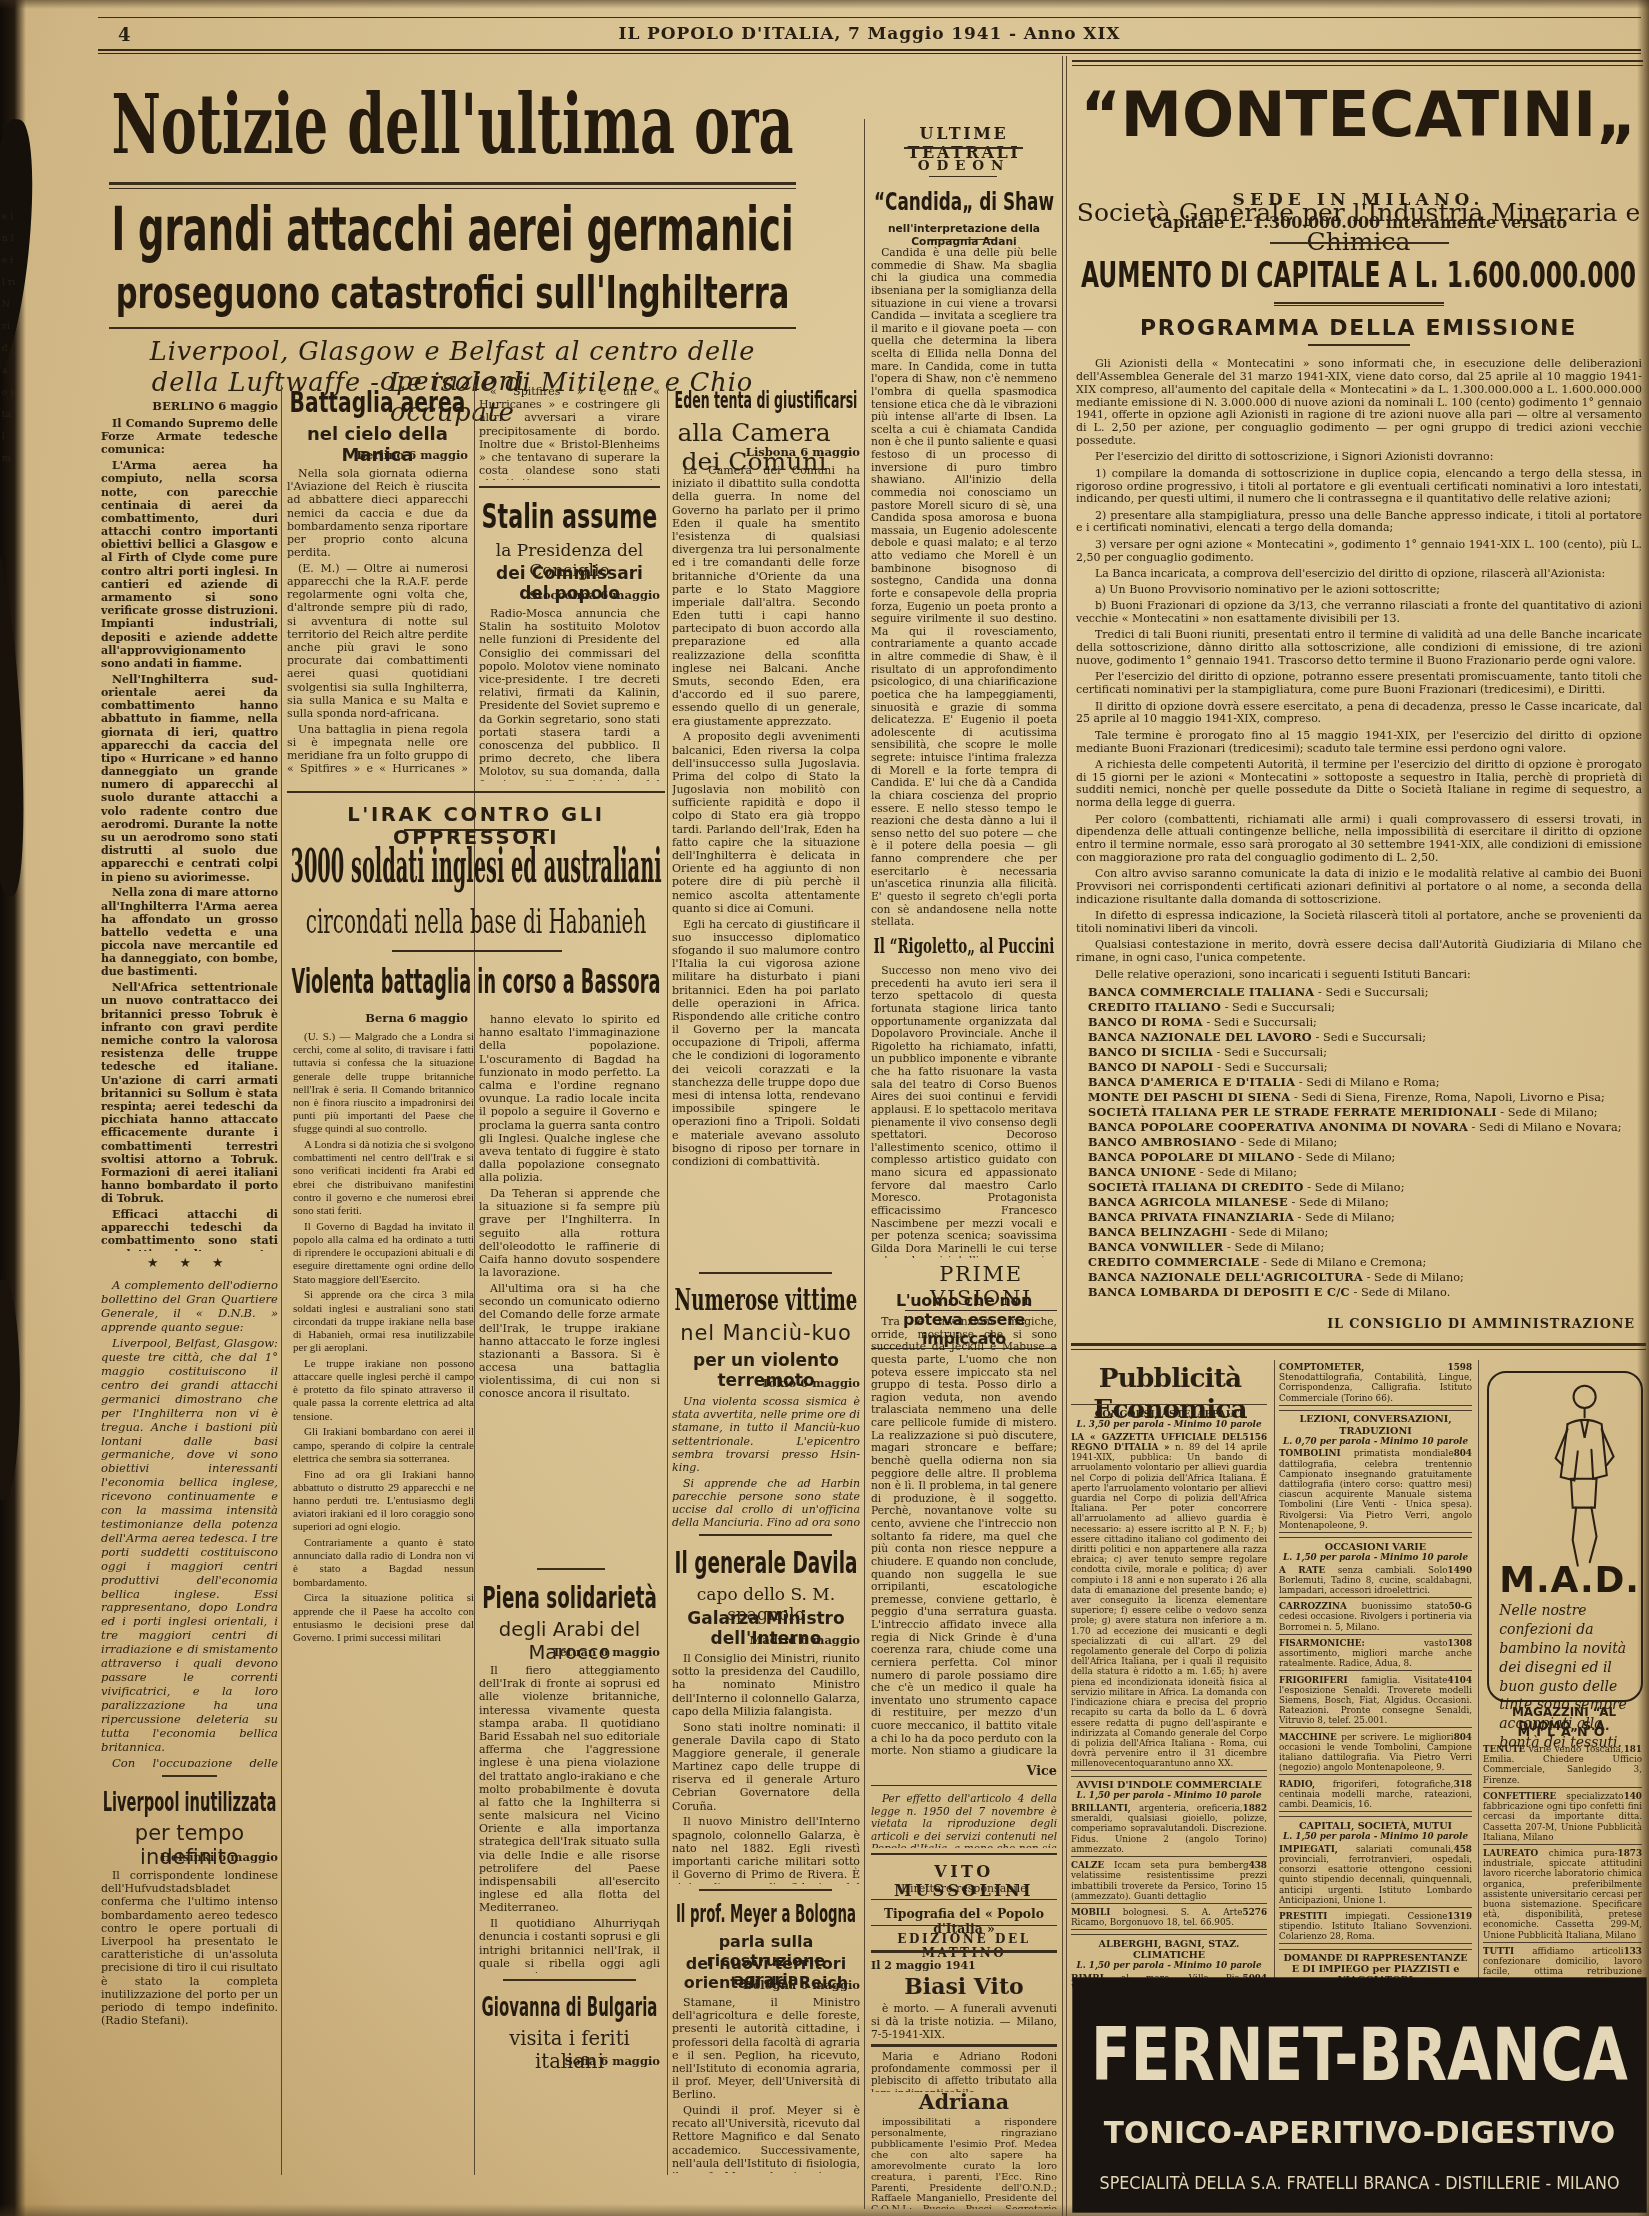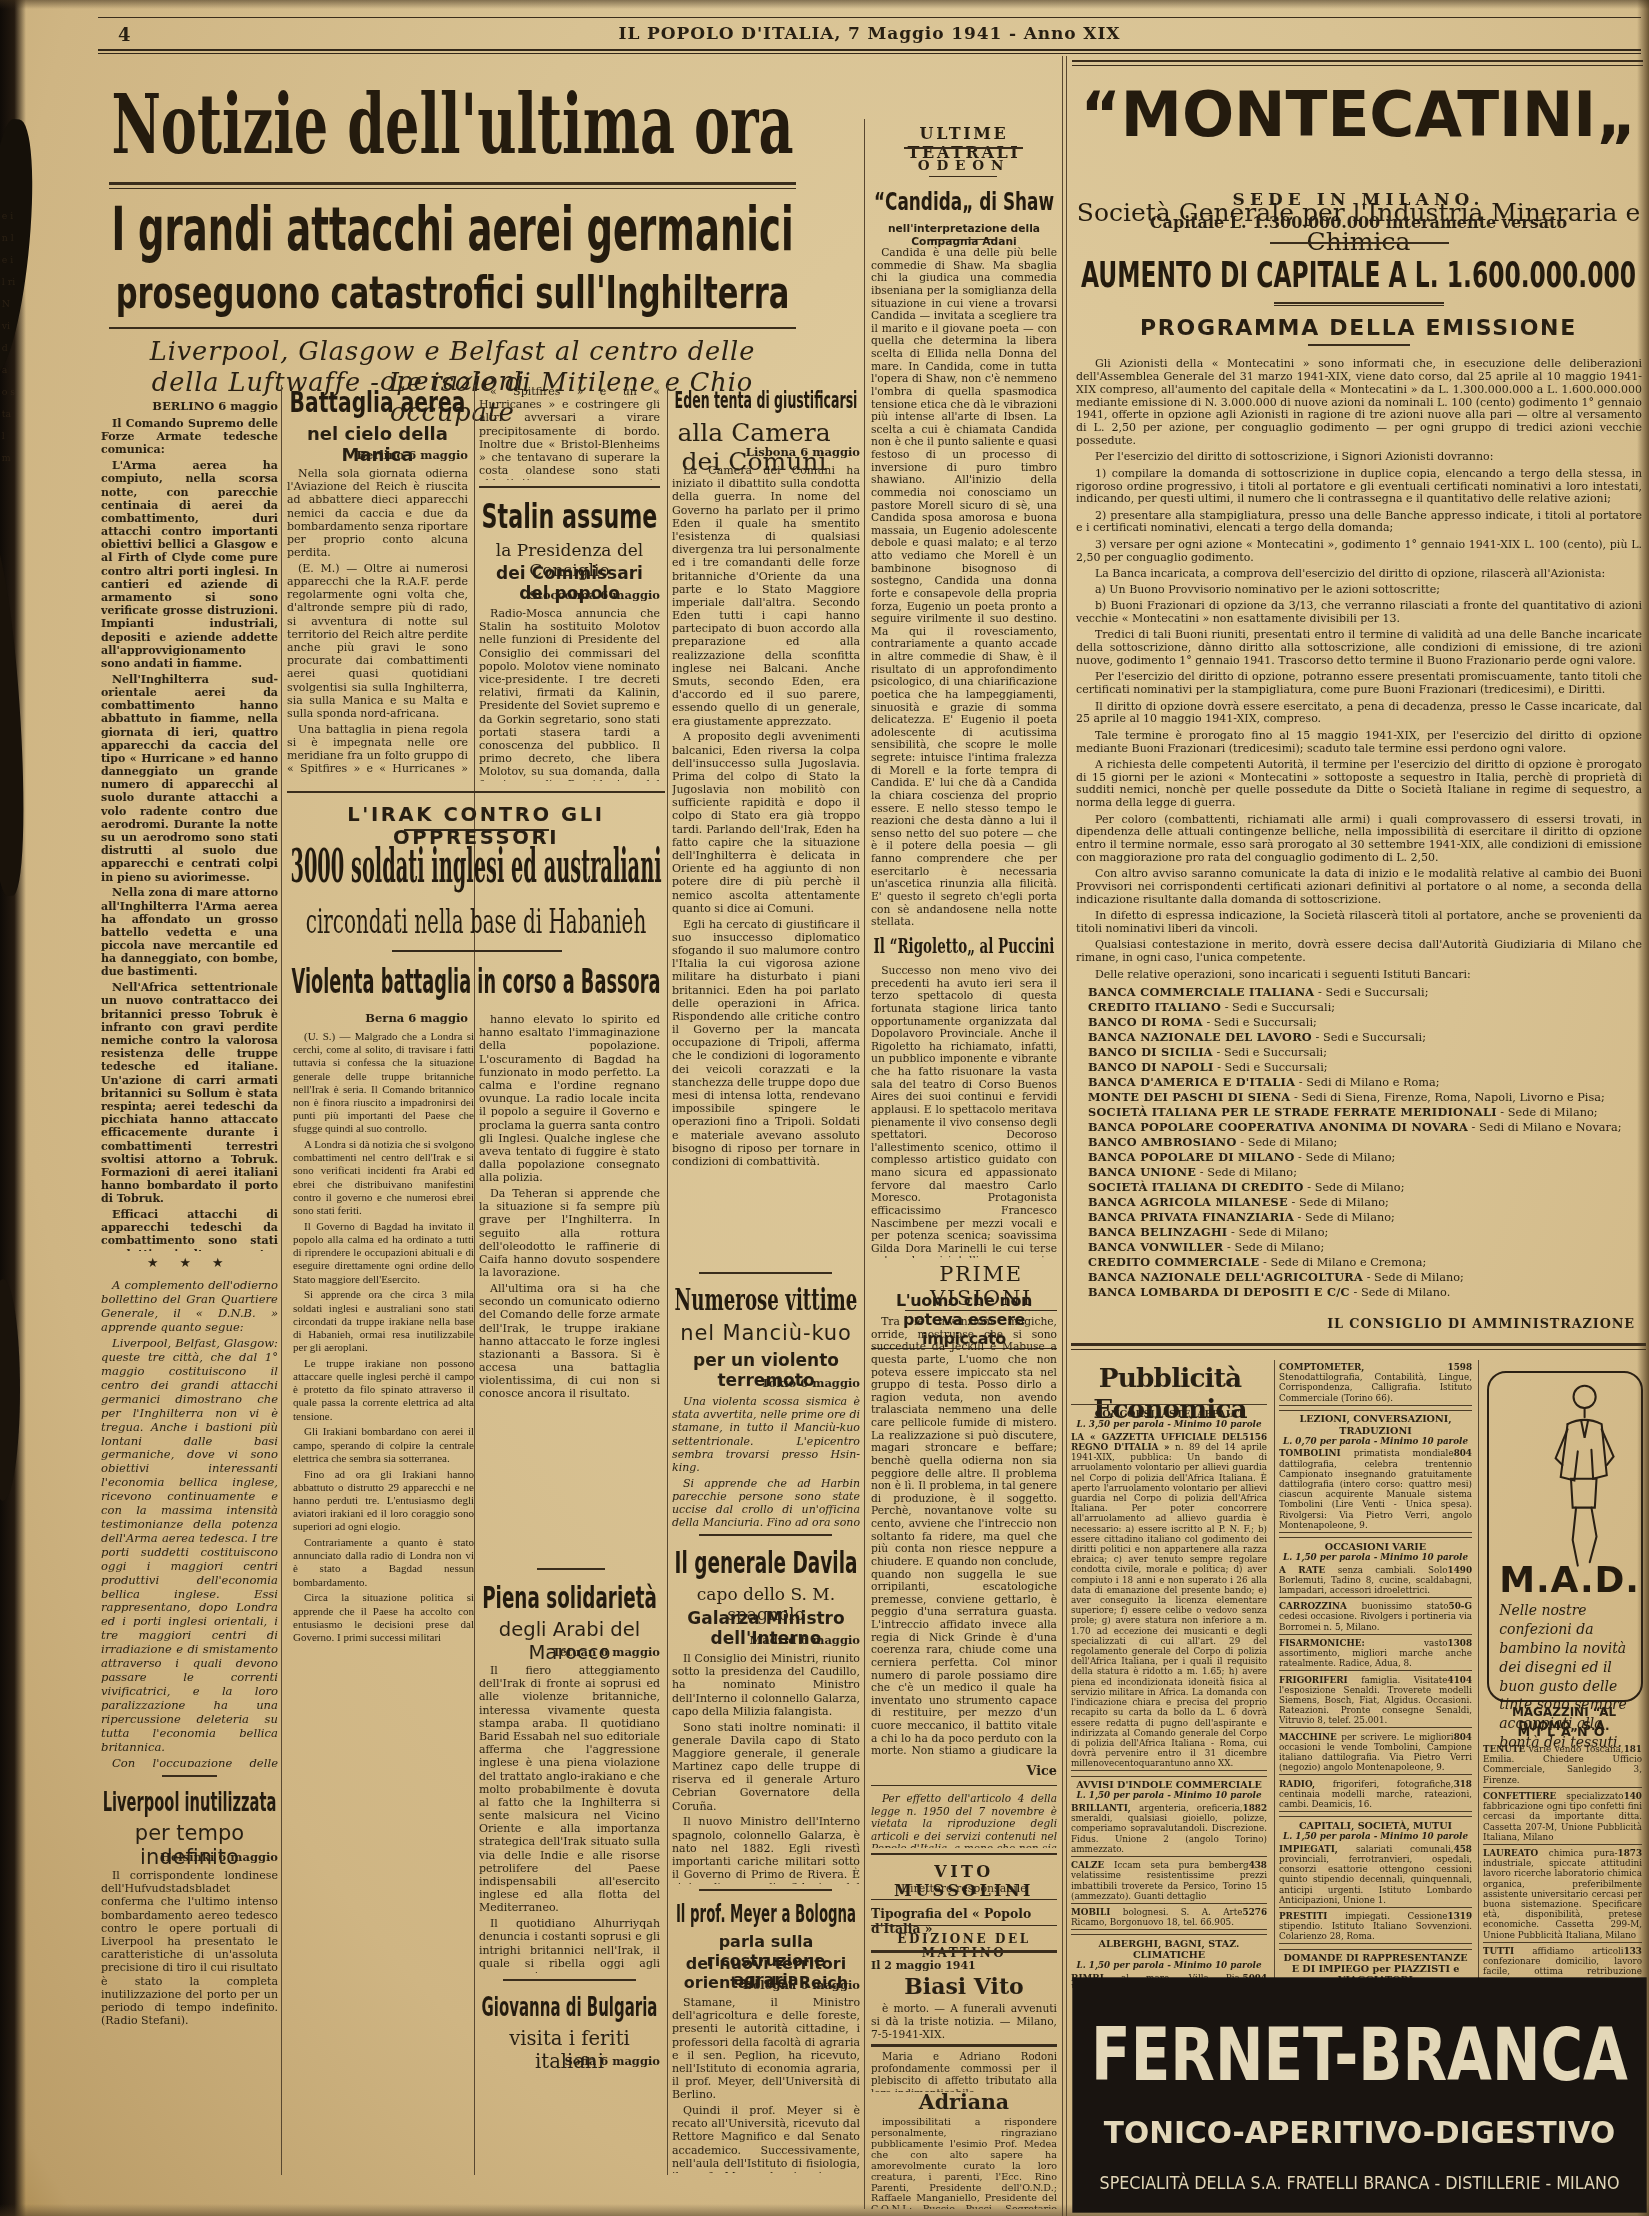--- a/index.html
+++ b/index.html
@@ -43,21 +43,21 @@
   
   .tt-sec{font-weight:bold;text-align:center;letter-spacing:2.6px;font-size:16px;}
   .tt-odeon{font-weight:bold;text-align:center;letter-spacing:6.8px;font-size:13.6px;}
   .tt-sub{font-weight:bold;text-align:center;font-size:10.7px;font-family:"DejaVu Sans",sans-serif;}
   .ttbody{font-size:10.7px;line-height:1.18;}
   .ttbody p{margin:0 0 1.7px;text-indent:10.2px;}
   .pv{font-size:21px;text-align:center;letter-spacing:1.7px;border-bottom:1.7px solid #33281a;font-family:"DejaVu Serif",serif;}
   .filmtitle{font-weight:bold;text-align:center;font-size:16px;font-family:"DejaVu Sans",sans-serif;border-bottom:0.9px solid #33281a;letter-spacing:-0.4px;}
   .imprint1{font-weight:bold;text-align:center;letter-spacing:3.4px;font-size:16px;}
   .imprint2{text-align:center;font-size:11px;}
-  .imprint3{font-weight:bold;text-align:left;font-size:12.4px;}
+  .imprint3{font-weight:bold;text-align:center;font-size:12.4px;}
   .imprint4{font-weight:bold;text-align:center;letter-spacing:2.6px;font-size:12px;}
   .obitname{font-weight:bold;text-align:center;font-size:22px;font-family:"DejaVu Serif",serif;}
   
   .mc-sub{ text-align:center;font-size:25px;color:#241b0e;margin-top:45px;}
   .mc-sede{font-weight:bold;text-align:center;letter-spacing:5.1px;font-size:17px;}
   .mc-cap{font-weight:bold;text-align:center;font-size:16px;}
   .mc-prog{font-weight:bold;text-align:center;font-size:22px;letter-spacing:1.7px;font-family:"DejaVu Sans",sans-serif;}
   .mc-body{font-size:11px;line-height:1.17;text-align:justify;overflow:hidden;color:#2a2112;}
   .mc-body p{margin:0 0 3.4px;text-indent:19px;}
   .mc-banks p{margin:0;text-indent:0;padding-left:12px;font-size:11.3px;line-height:1.24;}

